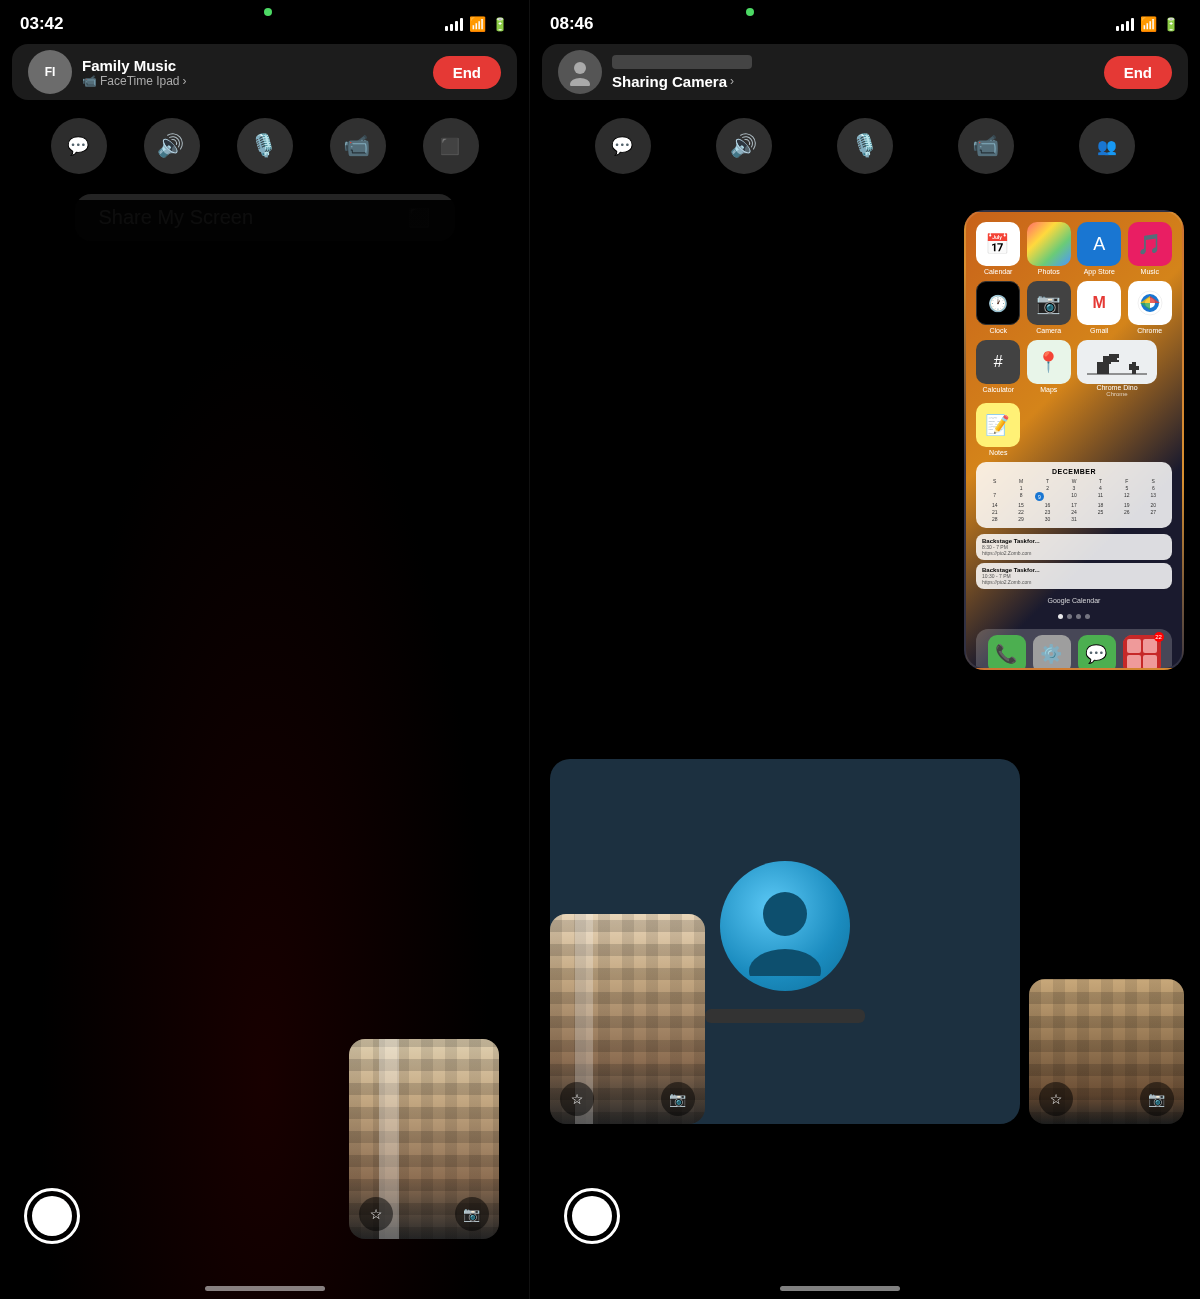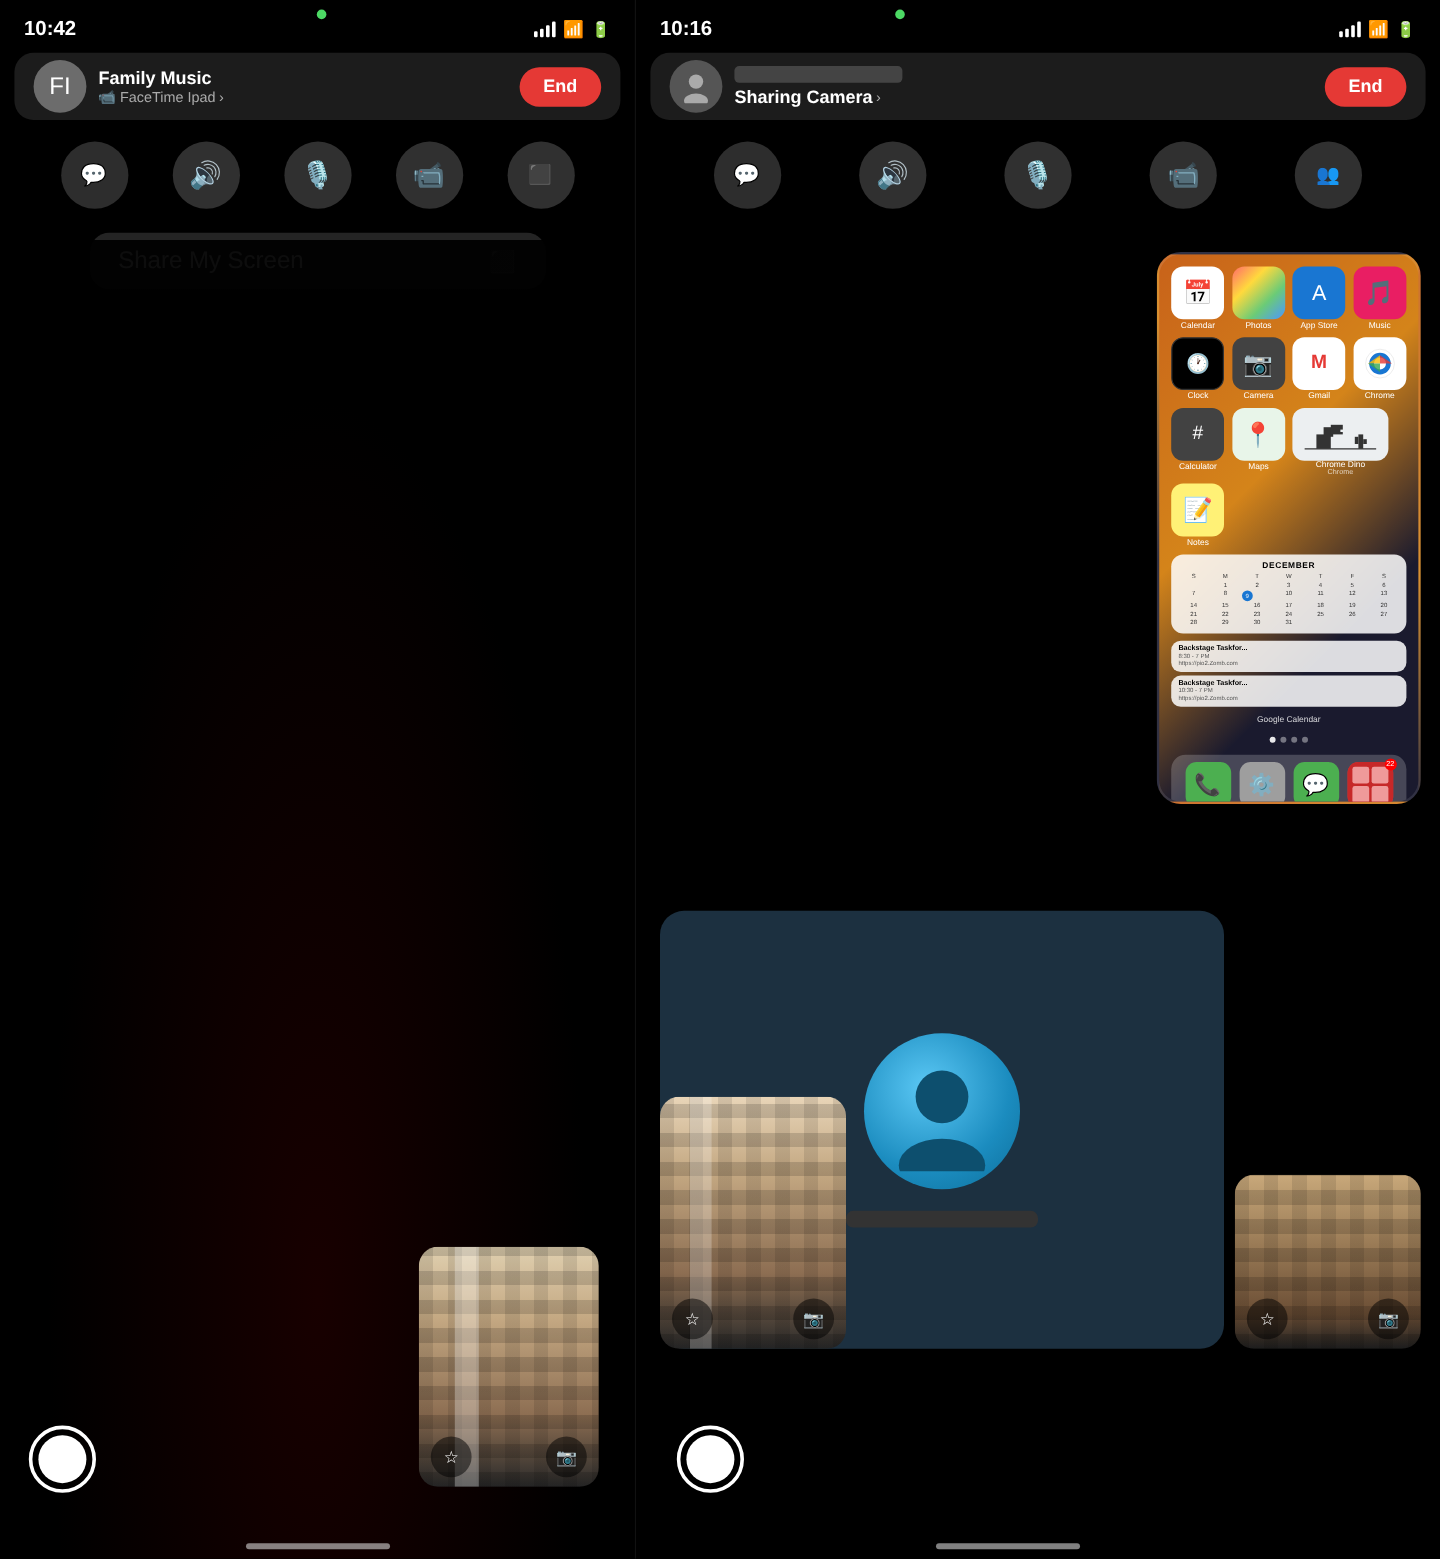--- a/index.html
+++ b/index.html
@@ -87,22 +87,22 @@
     }
     .avatar-circle {
       width: 44px;
       height: 44px;
       border-radius: 50%;
       background: #6c6c6c;
       display: flex;
       align-items: center;
       justify-content: center;
       color: #fff;
-      font-size: 20px;
-      font-weight: 400;
+      font-size: 12px;
+      font-weight: 700;
       flex-shrink: 0;
     }
     .call-name {
       color: #fff;
       font-size: 15px;
       font-weight: 600;
     }
     .call-subtitle {
       color: #aaa;
       font-size: 12px;
@@ -440,21 +440,21 @@
     }
   </style>
 </head>
 <body>
 
 <div class="phone-left">
 
   <div class="green-dot green-dot-left"></div>
 
   <div class="status-bar">
-    <span class="status-time">10:42</span>
+    <span class="status-time">03:42</span>
     <div class="status-icons">
       <div class="signal-bars">
         <div class="signal-bar" style="height:5px;"></div>
         <div class="signal-bar" style="height:7px;"></div>
         <div class="signal-bar" style="height:10px;"></div>
         <div class="signal-bar" style="height:13px;"></div>
       </div>
       <span style="color:#fff;font-size:14px;">📶</span>
       <span style="color:#fff;font-size:13px;">🔋</span>
     </div>
@@ -509,21 +509,21 @@
   </div>
 
   <div class="home-indicator"></div>
 </div>
 
 <div class="phone-right">
 
   <div class="green-dot" style="left:216px;"></div>
 
   <div class="status-bar">
-    <span class="status-time">10:16</span>
+    <span class="status-time">08:46</span>
     <div class="status-icons">
       <div class="signal-bars">
         <div class="signal-bar" style="height:5px;"></div>
         <div class="signal-bar" style="height:7px;"></div>
         <div class="signal-bar" style="height:10px;"></div>
         <div class="signal-bar" style="height:13px;"></div>
       </div>
       <span style="color:#fff;font-size:14px;">📶</span>
       <span style="color:#fff;font-size:13px;">🔋</span>
     </div>

